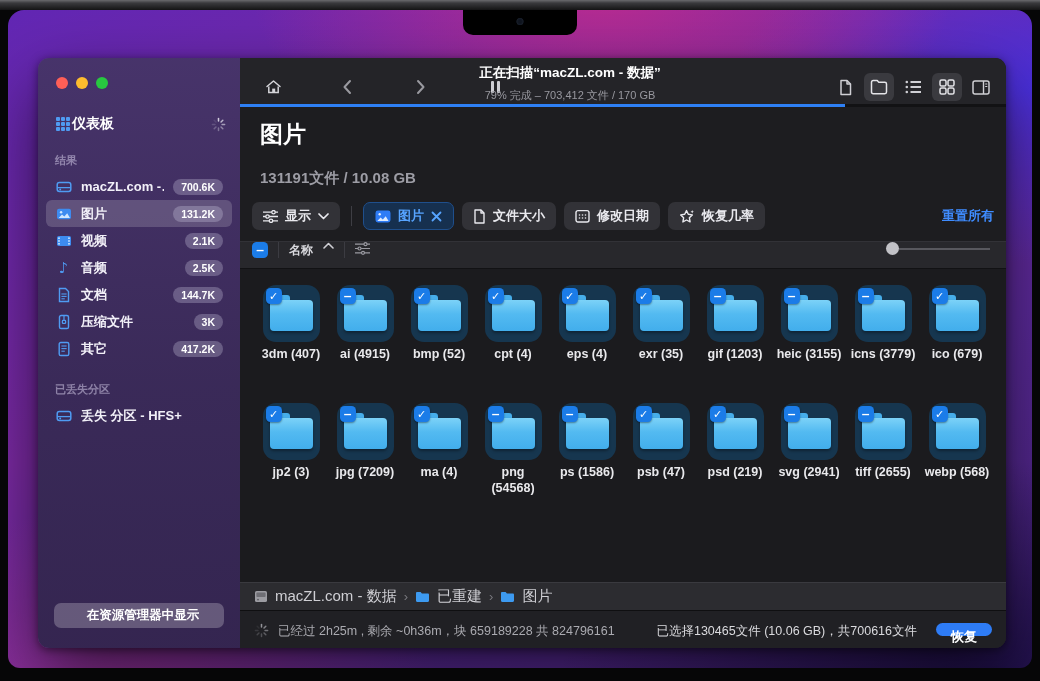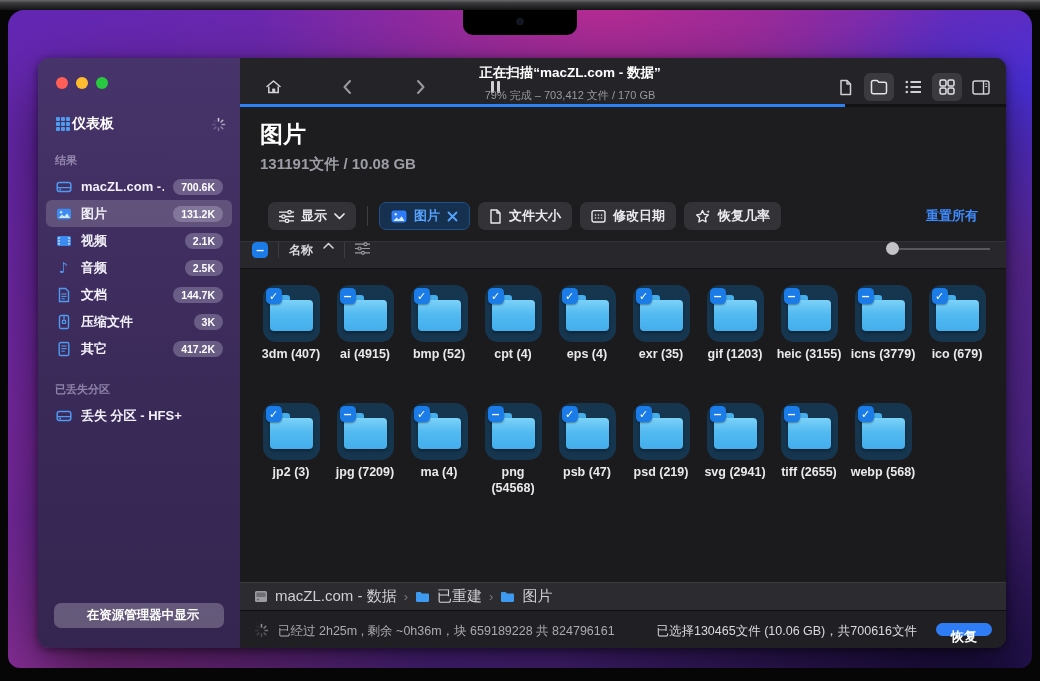--- a/index.html
+++ b/index.html
@@ -64,23 +64,23 @@
   .tb-subtitle { color:#98989f; font-size:11px; margin-top:6px; }
   .tb-right { margin-left:auto; display:flex; align-items:center; gap:4px; }
   .search-field { width:178px; height:28px; border:1px solid #3e3e44; border-radius:8px;
     display:flex; align-items:center; gap:6px; padding:0 9px; margin-left:14px; background:#222226; }
   .search-ph { color:#7c7c83; font-size:13px; }
   .progress-track { height:3px; flex:0 0 3px; background:#121214; }
   .progress-fill { height:100%; background:#2e80f5; }
 
   .content-header { padding:12px 20px 0 20px; height:84px; flex:0 0 84px; }
   .ch-title { color:#fff; font-size:23px; font-weight:bold; }
-  .ch-subtitle { color:#9d9da5; font-size:15px; font-weight:bold; margin-top:5px; }
-
-  .filterbar { display:flex; align-items:center; gap:8px; padding:0 28px; height:50px; flex:0 0 50px; }
+  .ch-subtitle { color:#9d9da5; font-size:15px; font-weight:bold; margin-top:19px; }
+
+  .filterbar { display:flex; align-items:center; gap:8px; padding:0 12px; height:50px; flex:0 0 50px; }
   .chip { height:28px; display:flex; align-items:center; gap:7px; padding:0 11px;
     background:#323237; border-radius:7px; color:#e9e9ee; font-size:13px; font-weight:bold; }
   .chip.active { background:#16304f; border:1px solid #1f4f8c; color:#57a4ff; }
   .vdivider { width:1px; height:20px; background:#3e3e44; margin:0 3px; }
   .reset-link { margin-left:auto; color:#3f8cff; font-size:13px; font-weight:bold; }
 
   .listheader { height:28px; flex:0 0 28px; background:#28282c; border-top:1px solid #323237;
     border-bottom:1px solid #121214; display:flex; align-items:flex-start; padding:0 12px; gap:10px; }
   .lh-div { width:1px; height:16px; background:#3c3c42; }
   .lh-name { color:#d8d8dd; font-size:12px; font-weight:bold; }
@@ -603,20 +603,30 @@
                 <span class="cb indeterminate"></span>
               </div>
               <div class="tile-label">png (54568)</div>
             </div>
           <div class="tile">
               <div class="thumb">
                 <div class="fold">
                   <div class="tab"></div>
                   <div class="bod"></div>
                 </div>
+                <span class="cb indeterminate"></span>
+              </div>
+              <div class="tile-label">ps (1586)</div>
+            </div>
+          <div class="tile">
+              <div class="thumb">
+                <div class="fold">
+                  <div class="tab"></div>
+                  <div class="bod"></div>
+                </div>
                 <span class="cb checked"></span>
               </div>
               <div class="tile-label">psb (47)</div>
             </div>
           <div class="tile">
               <div class="thumb">
                 <div class="fold">
                   <div class="tab"></div>
                   <div class="bod"></div>
                 </div>

